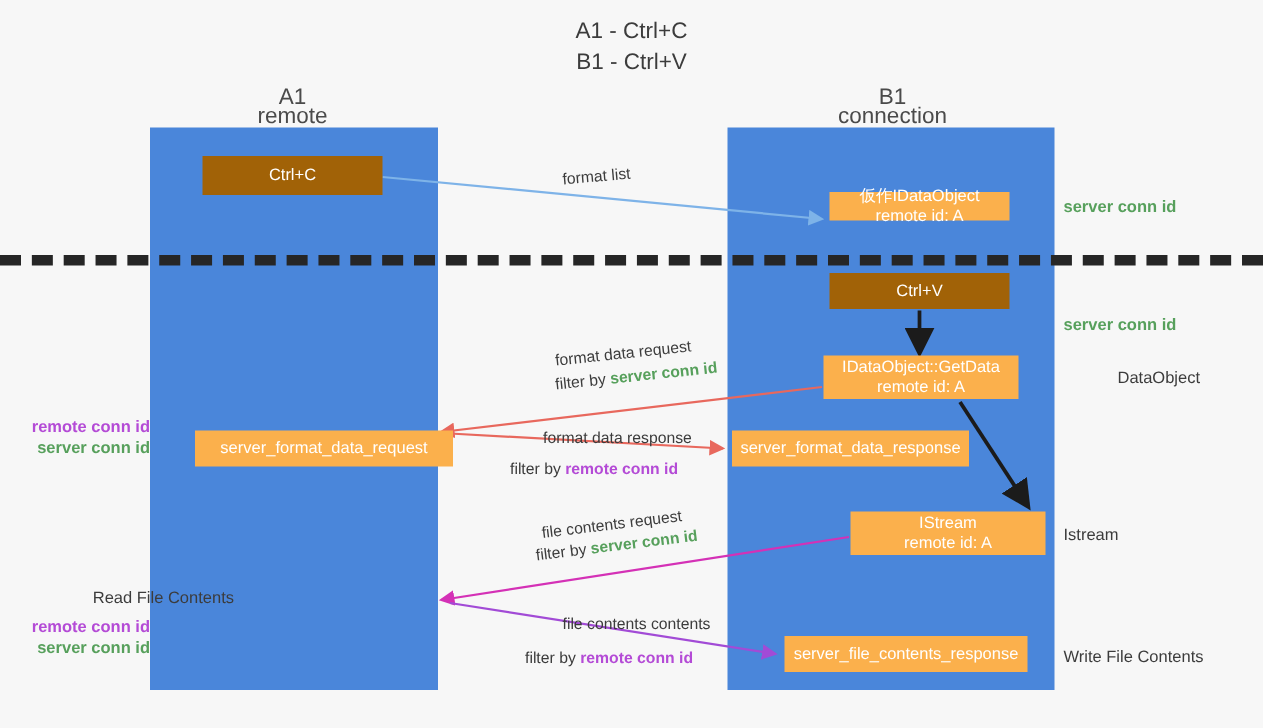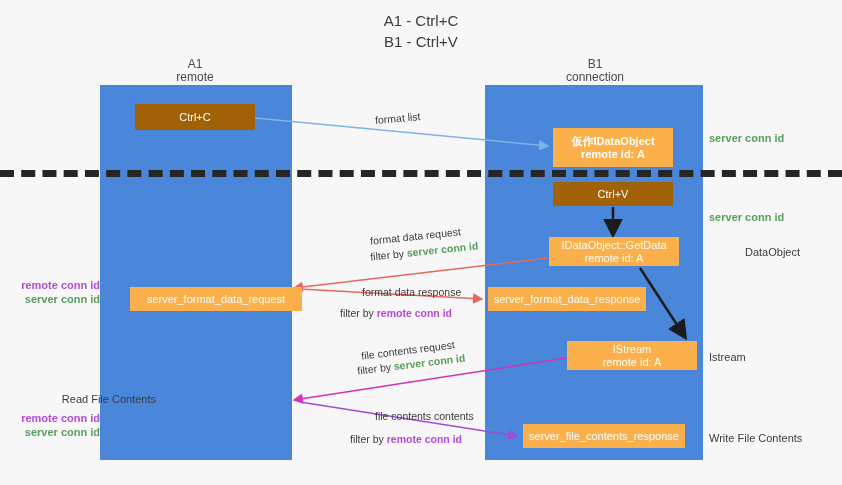--- a/index.html
+++ b/index.html
@@ -16,21 +16,21 @@
   
   #title{
     left:0;top:10px;width:842px;
     text-align:center;
     font-size:15px;color:#3c3c3c;line-height:21px;
     white-space:pre-line;
   }
 
   
   .col-head{
-    text-align:center;font-size:12px;color:#4a4a4a;line-height:13px;
+    text-align:center;font-size:15px;color:#4a4a4a;line-height:13px;
     white-space:pre-line;
   }
   #head-a1{left:120px;top:58px;width:150px;}
   #head-b1{left:520px;top:58px;width:150px;}
 
   
   .lane{background:#4a86da;}
   #lane-a{left:100px;top:85px;width:192px;height:375px;}
   #lane-b{left:485px;top:85px;width:218px;height:375px;}
 
@@ -39,21 +39,21 @@
     box-sizing:border-box;
     display:flex;align-items:center;justify-content:center;
     text-align:center;color:#ffffff;font-size:11px;line-height:13px;
     white-space:pre-line;
   }
   .green{background:#a16207;}
   .orange{background:#fbb martin;}
   .orange{background:#fbb04c;}
 
   #box-ctrlc{left:135px;top:104px;width:120px;height:26px;}
-  #box-idataobject{left:553px;top:128px;width:120px;height:39px;font-weight:bold;}
+  #box-idataobject{left:553px;top:128px;width:120px;height:19px;}
   #box-ctrlv{left:553px;top:182px;width:120px;height:24px;}
   #box-getdata{left:549px;top:237px;width:130px;height:29px;}
   #box-sfdreq{left:130px;top:287px;width:172px;height:24px;}
   #box-sfdres{left:488px;top:287px;width:158px;height:24px;}
   #box-istream{left:567px;top:341px;width:130px;height:29px;}
   #box-sfcreq{left:128px;top:393px;width:162px;height:24px;}
   #box-sfcres{left:523px;top:424px;width:162px;height:24px;}
 
   
   #divider{

